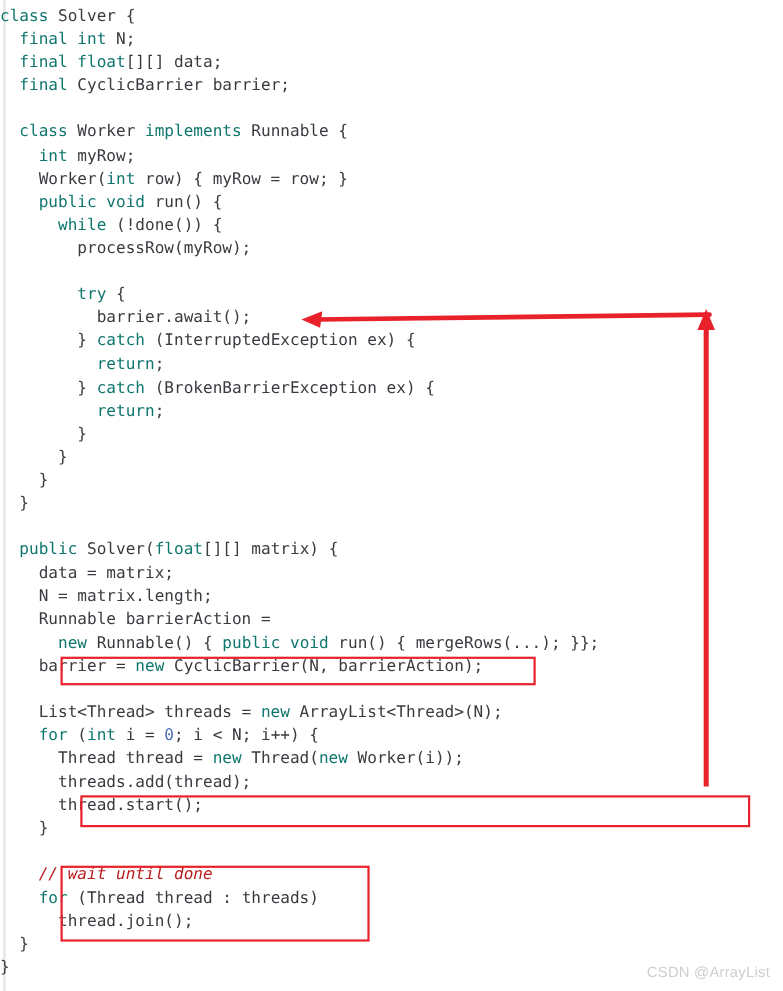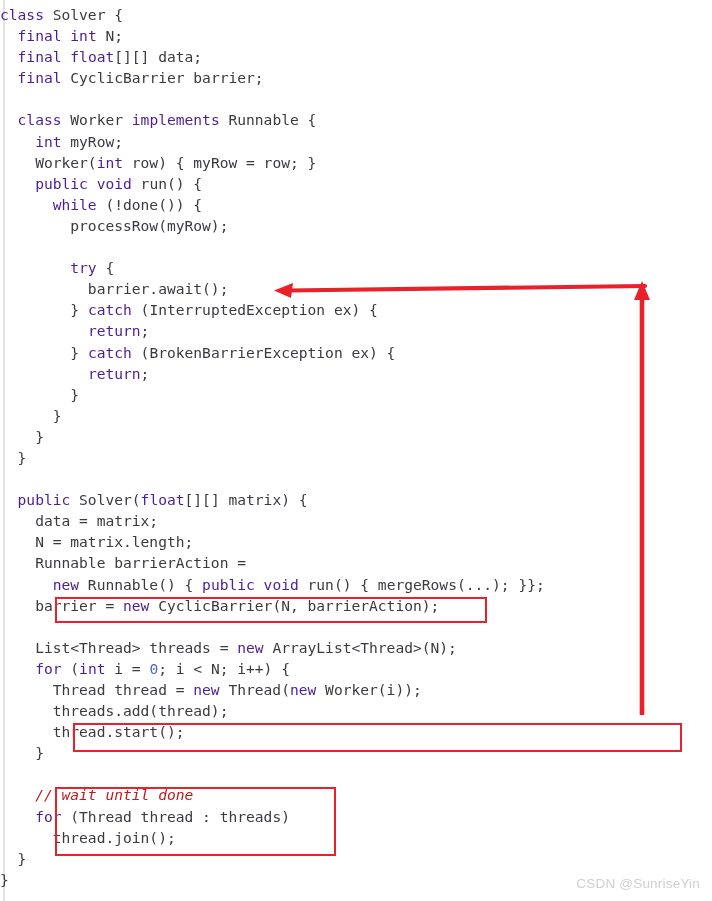--- a/index.html
+++ b/index.html
@@ -40,21 +40,21 @@
     line-height: 21.1px;
     color: #3a3a40;
     white-space: pre;
     letter-spacing: 0px;
   }
   .ln {
     display: block;
     height: 21.1px;
     white-space: pre;
   }
-  .kw    { color: #4c1d95; }
+  .kw    { color: #0f766e; }
   .num   { color: #4a6fb5; }
   .cmt   { color: #b91c1c; font-style: italic; }
   .pl    { color: #3a3a40; }
 
   
   .hl-box {
     position: absolute;
     border: 2px solid #e8212a;
     box-sizing: border-box;
     background: transparent;
@@ -105,15 +105,15 @@
       <line x1="645" y1="286" x2="288" y2="290.5" stroke="#e8212a" stroke-width="4.2" stroke-linecap="round"></line>
       <polygon points="274,290.5 293,283 291,298" fill="#e8212a"></polygon>
     </g>
 
     <g>
       <line x1="642" y1="715" x2="642" y2="296" stroke="#e8212a" stroke-width="4.6" stroke-linecap="butt"></line>
       <polygon points="642,281 650,300 634,300" fill="#e8212a"></polygon>
     </g>
   </svg>
 
-  <div id="watermark">CSDN @SunriseYin</div>
+  <div id="watermark">CSDN @ArrayList</div>
 
 </div>
 
 </body></html>

